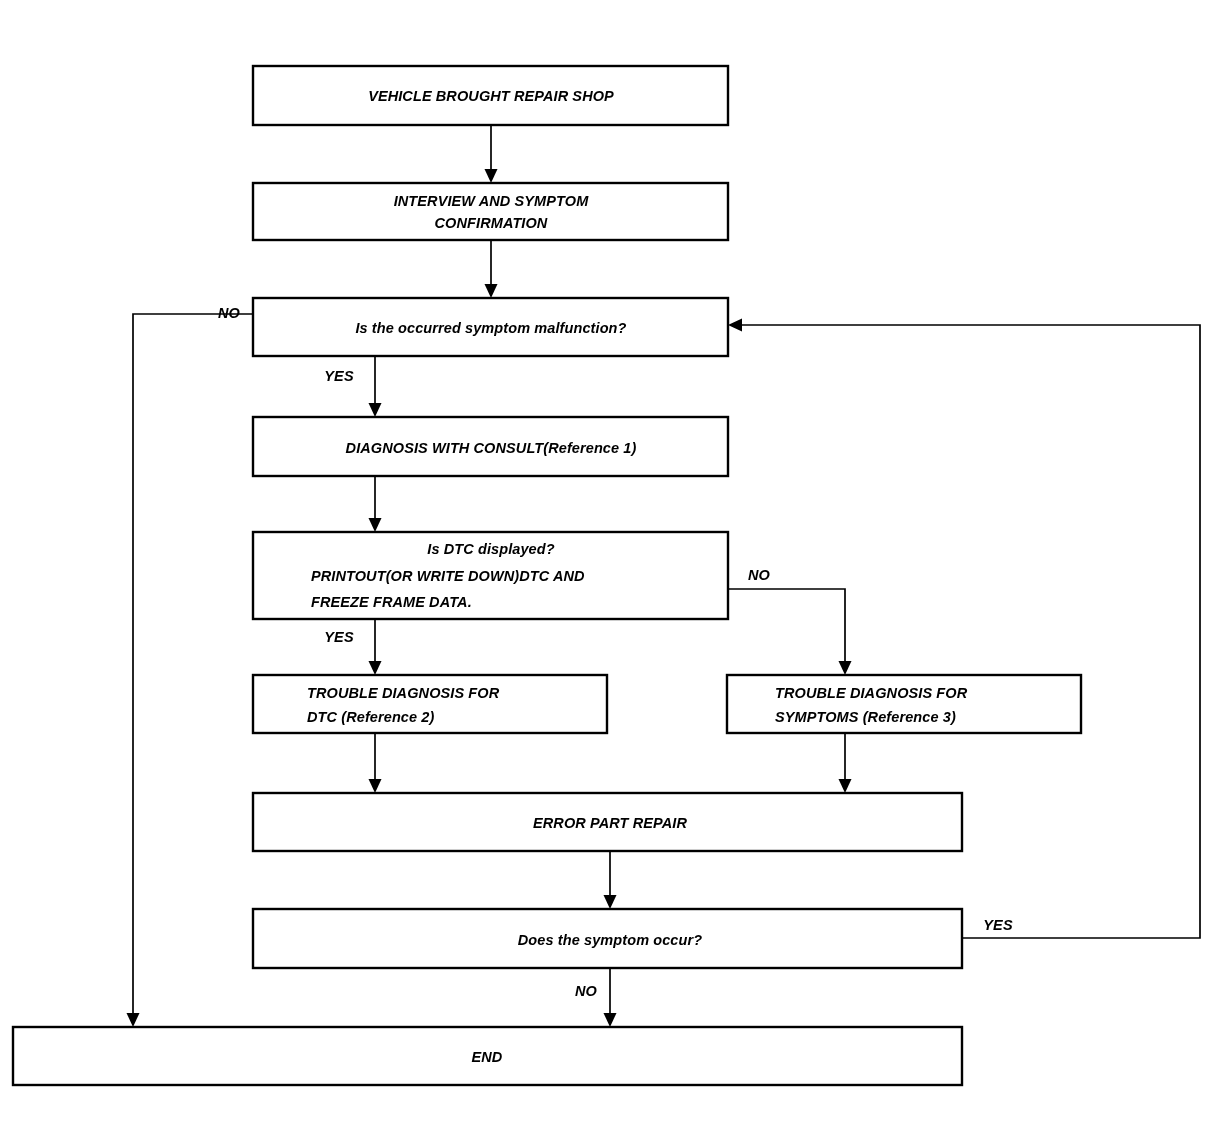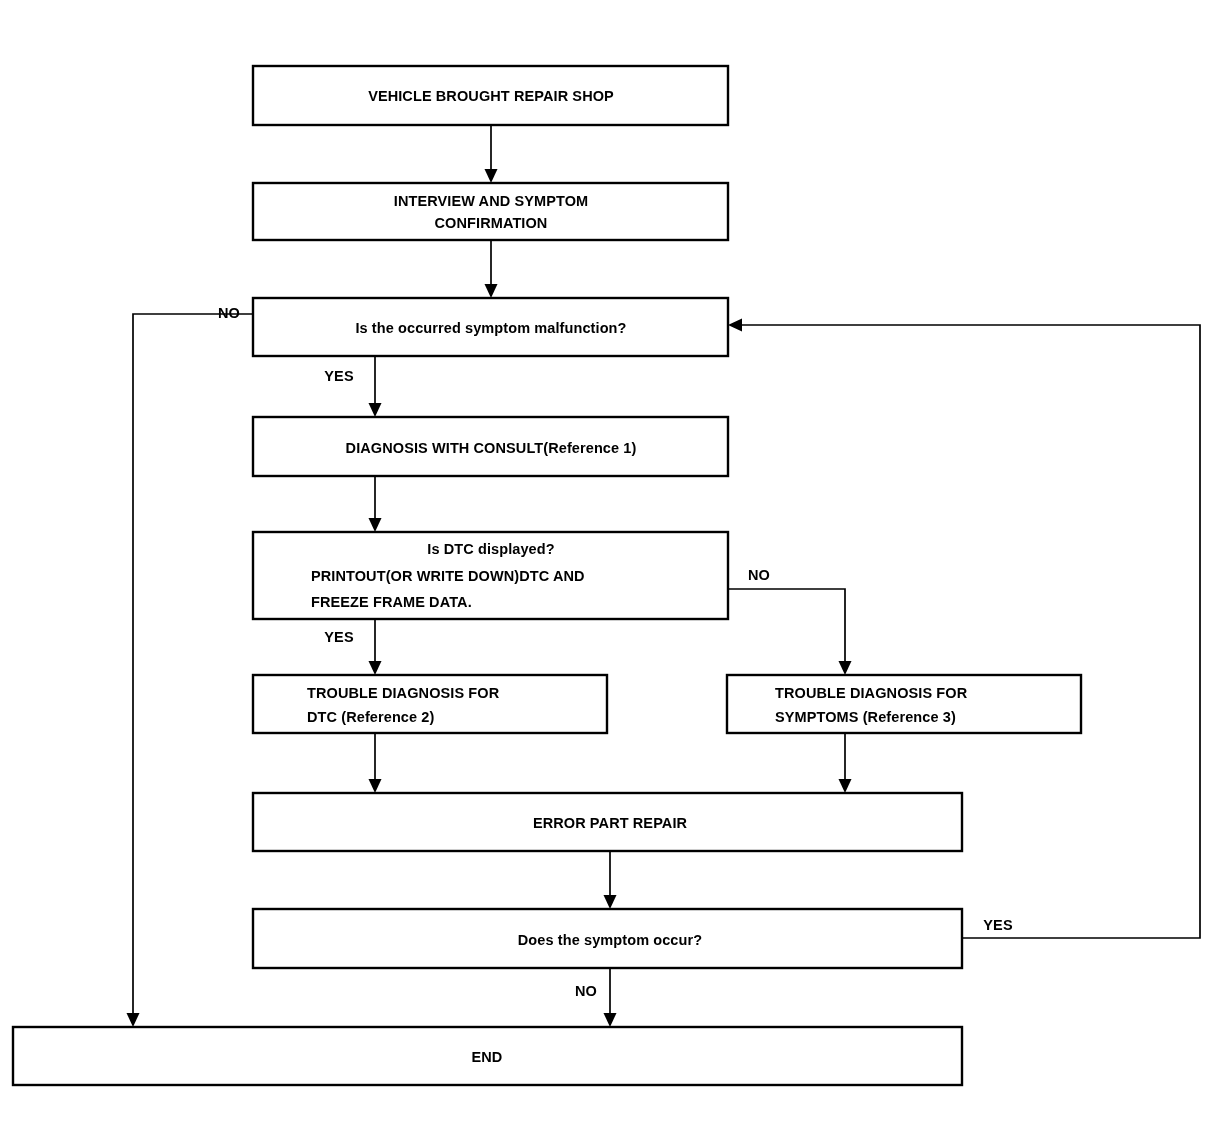--- a/index.html
+++ b/index.html
@@ -10,20 +10,21 @@
   body {
     width: 1216px;
     height: 1148px;
     font-family: "Liberation Sans", sans-serif;
     overflow: hidden;
   }
   #flowchart-root {
     position: relative;
     width: 1216px;
     height: 1148px;
+    font-style: italic;
   }
   svg.chart-canvas {
     display: block;
     width: 1216px;
     height: 1148px;
   }
   .node-box {
     fill: #ffffff;
     stroke: #000000;
     stroke-width: 2.4;

